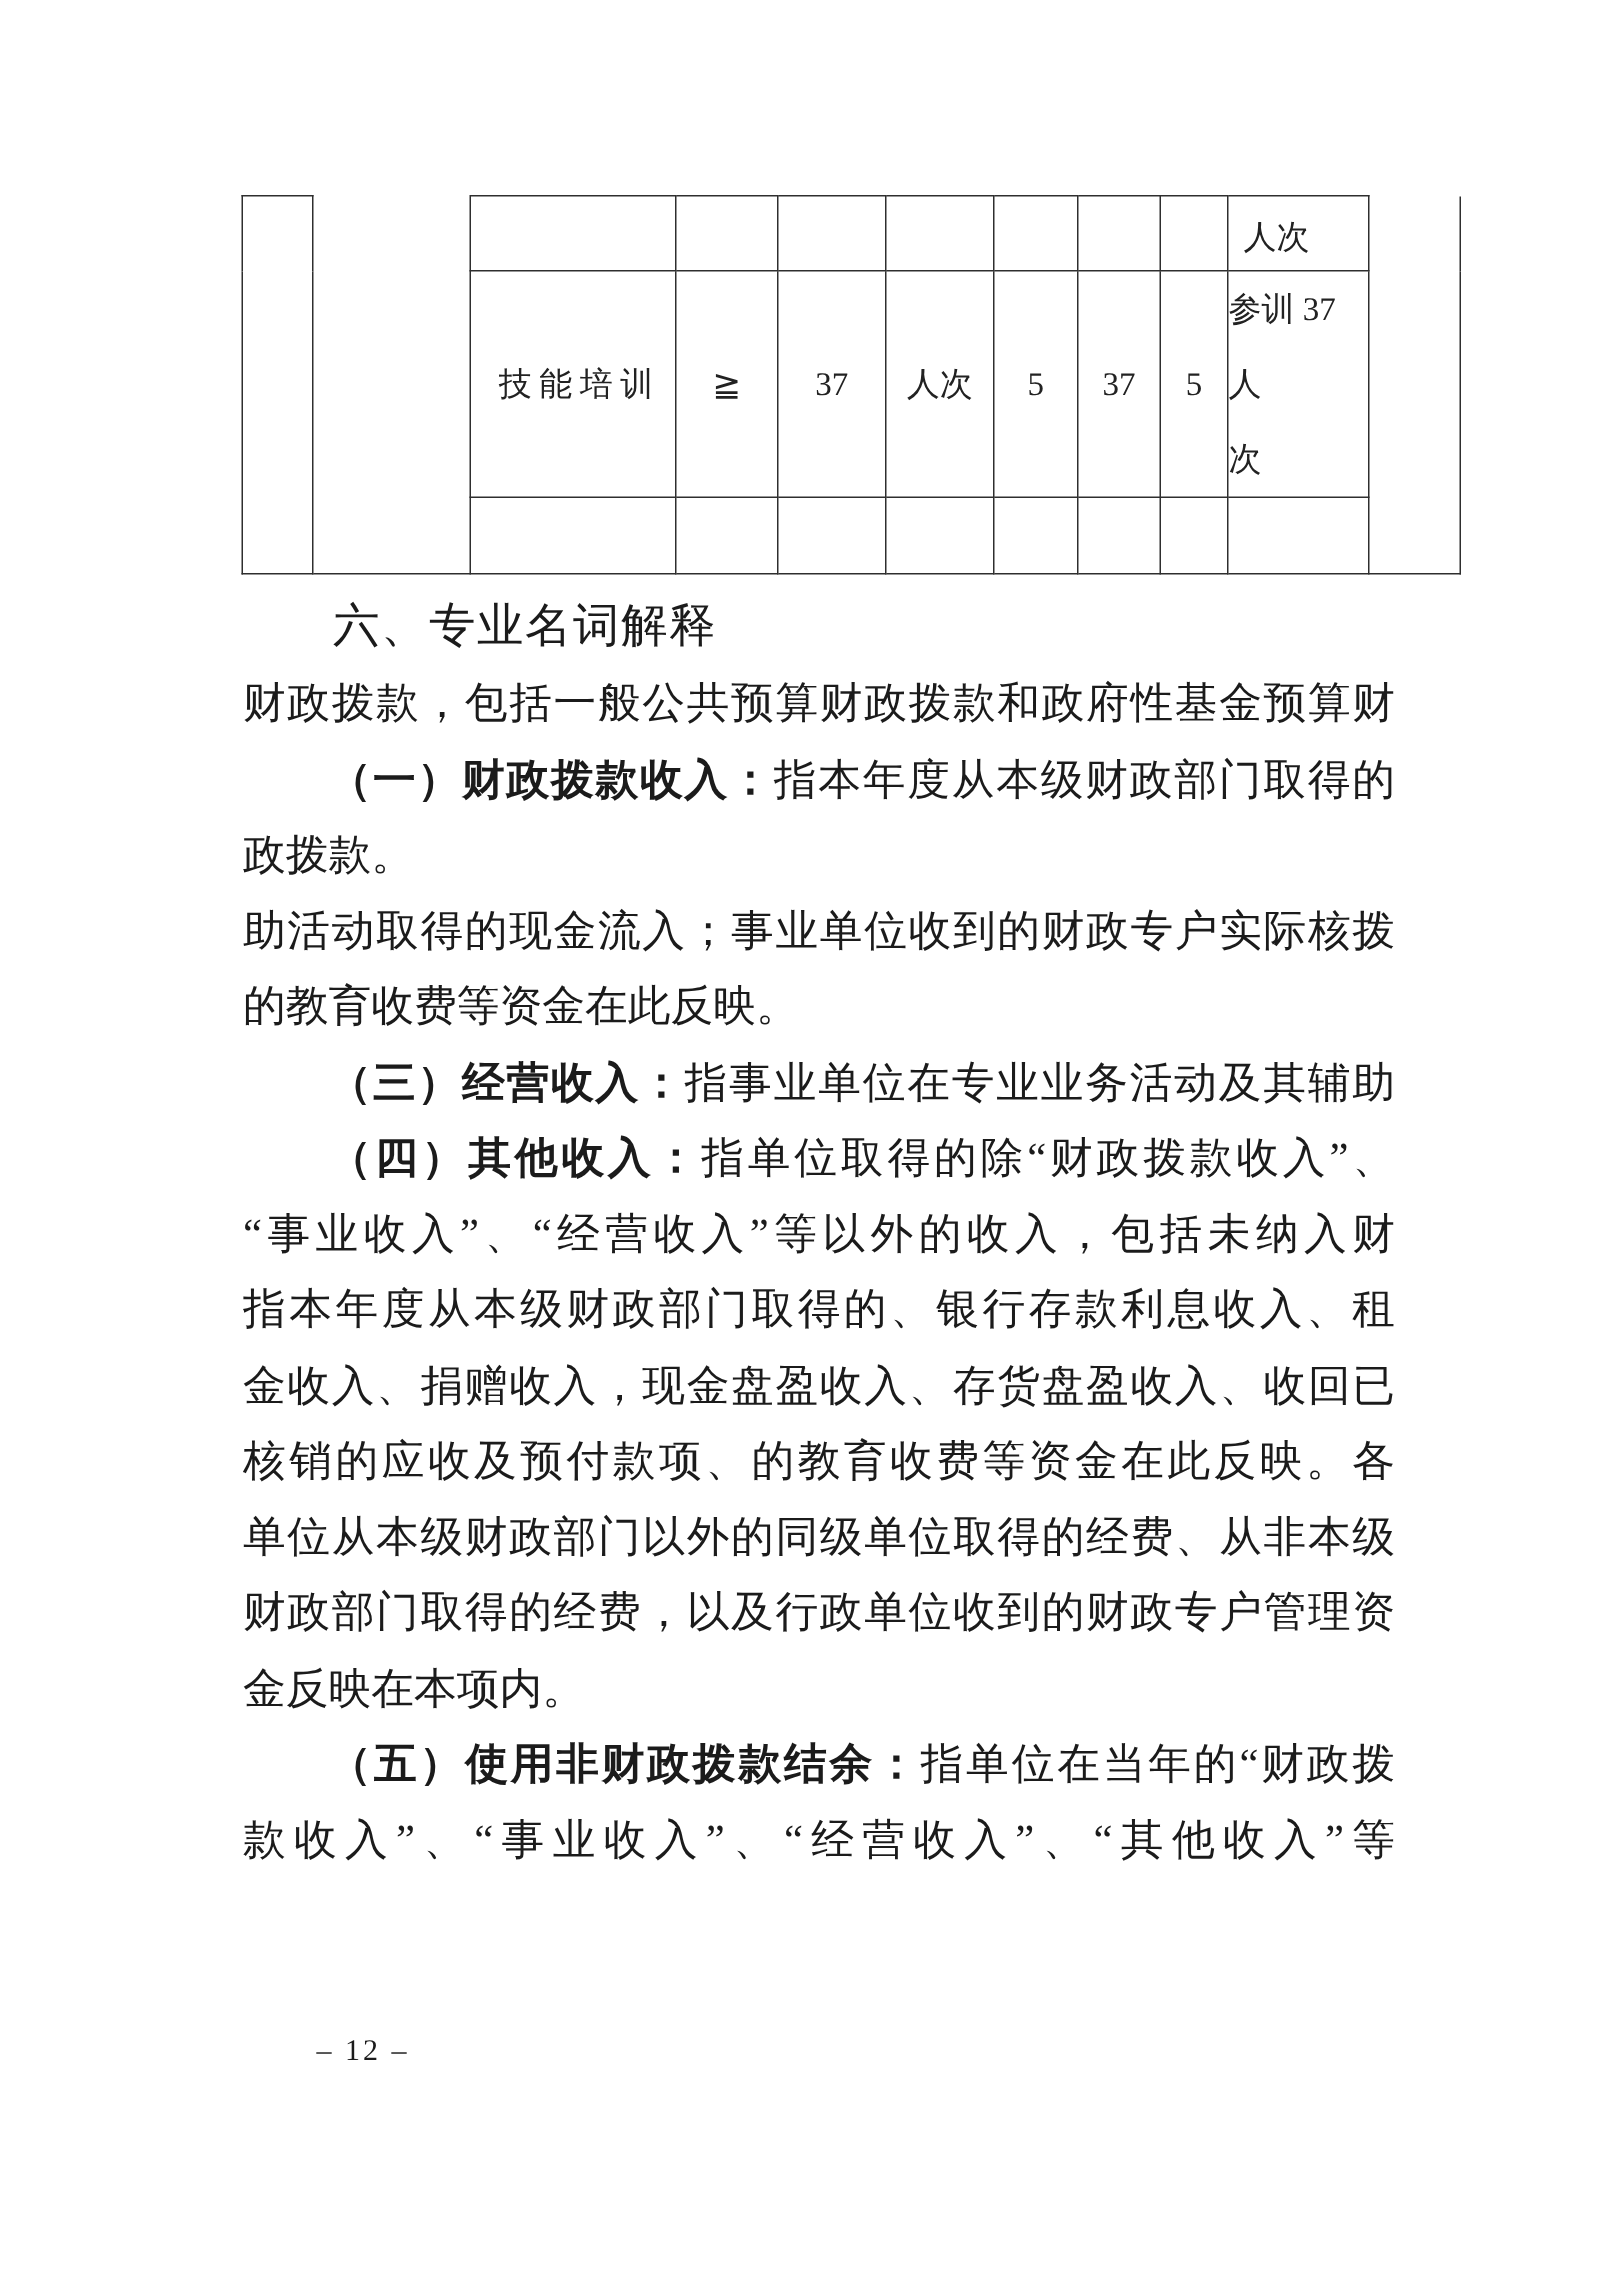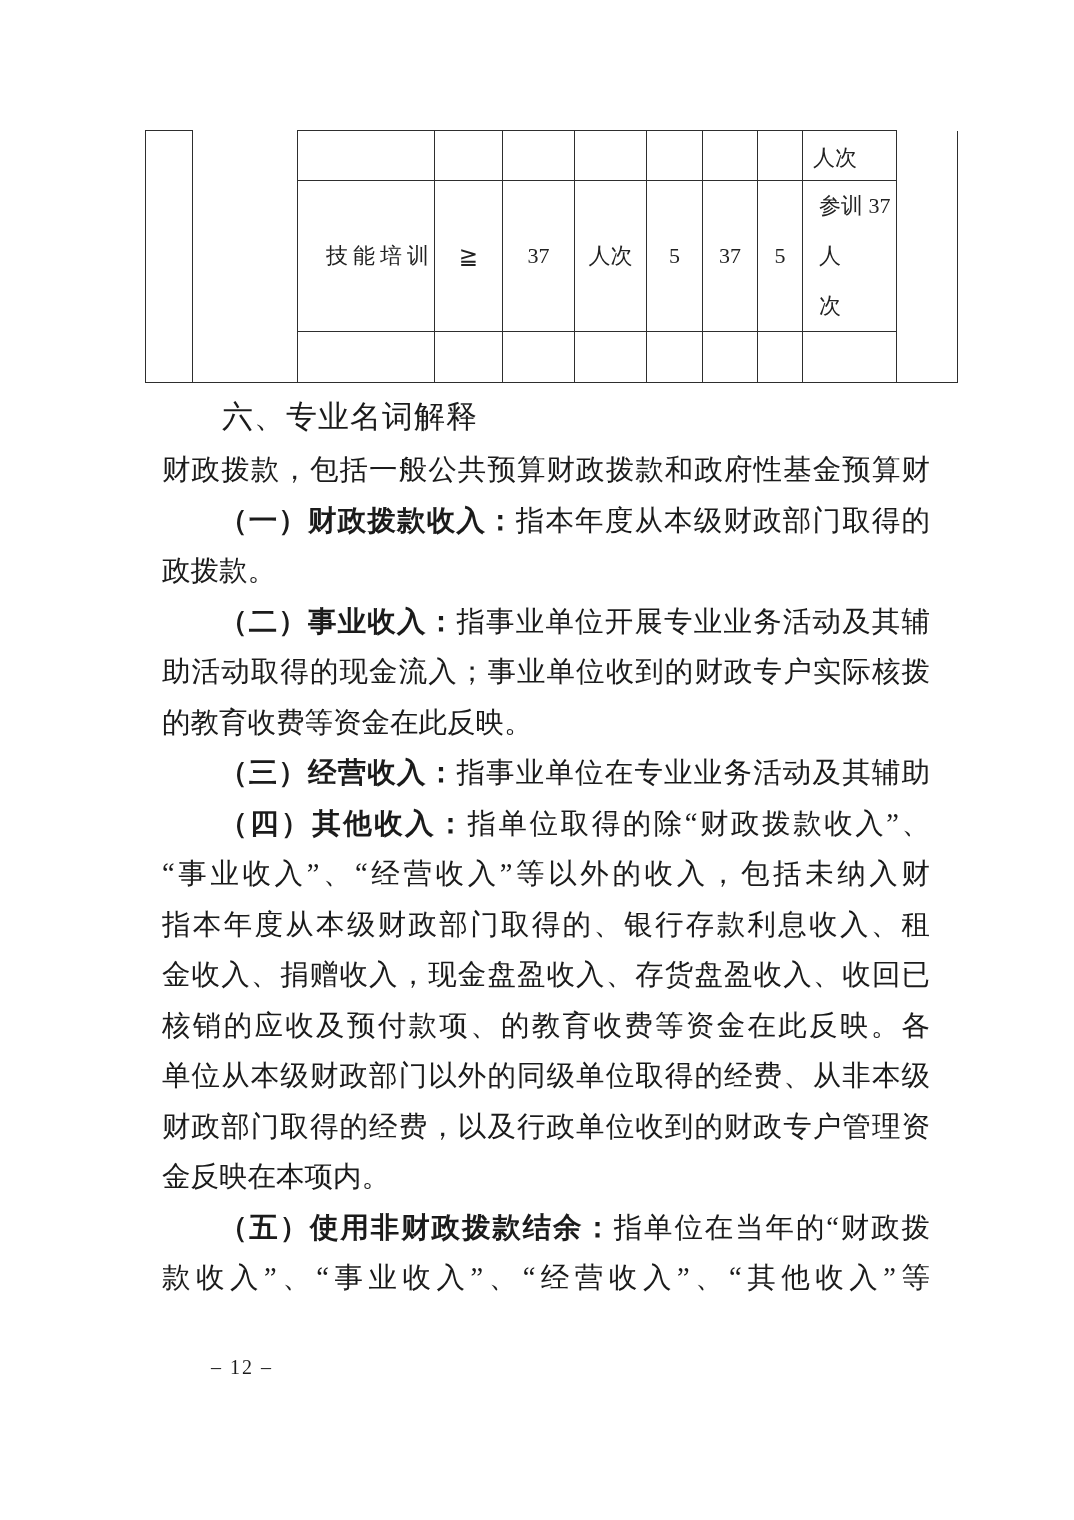--- a/index.html
+++ b/index.html
@@ -7,37 +7,37 @@
     width: 1074px; height: 1520px;
     background: #ffffff;
     font-family: "Liberation Serif", "DejaVu Serif", serif;
     color: #1b1b1b;
     position: relative;
     overflow: hidden;
   }
 
   
   table.grid {
-    position: absolute; left: 145px; top: 130px;
+    position: absolute; left: 161px; top: 130px;
     border-collapse: collapse; table-layout: fixed;
     font-size: 22px; color: #222222;
   }
   .grid td {
     border: 1px solid #2e2e2e;
     padding: 0; text-align: center; vertical-align: middle;
     overflow: hidden;
   }
   .grid td.no-top { border-top: none; }
   .grid tr.r1 { height: 50px; }
   .grid tr.r2 { height: 103px; }
   .grid tr.r3 { height: 51px; }
   .grid td.tail  { text-align: left; vertical-align: bottom; padding: 0 0 7px 10px; }
-  .grid td.name  { text-align: right; padding-left: 9px; letter-spacing: 5px; }
+  .grid td.name  { text-align: center; padding-left: 9px; letter-spacing: 5px; }
   .grid td.comp  { font-size: 23px; }
-  .grid td.result { text-align: left; padding-left: 16px; line-height: 50px; }
+  .grid td.result { text-align: left; padding-left: 0; line-height: 50px; }
 
   
   .heading {
     position: absolute; left: 222px; top: 396px;
     font-size: 31px; font-weight: 400; letter-spacing: 1px;
     white-space: nowrap;
   }
   .bodytext {
     position: absolute; left: 162px; top: 445px; width: 768px;
     font-size: 28.5px;
@@ -121,21 +121,20 @@
 
   <div class="bodytext">
 
     <div class="para">
       <div class="line"><span>财政拨款，包括一般公共预算财政拨款和政府性基金预算财</span></div>
       <div class="line first"><b>（一）财政拨款收入：</b><span>指本年度从本级财政部门取得的</span></div>
       <div class="line end"><span>政拨款。</span></div>
     </div>
 
     <div class="para">
-      <div class="line first"><b>（二）事业收入：</b><span>指事业单位开展专业业务活动及其辅</span></div>
       <div class="line"><span>助活动取得的现金流入；事业单位收到的财政专户实际核拨</span></div>
       <div class="line end"><span>的教育收费等资金在此反映。</span></div>
     </div>
 
     <div class="para">
       <div class="line first"><b>（三）经营收入：</b><span>指事业单位在专业业务活动及其辅助</span></div>
     </div>
 
     <div class="para">
       <div class="line first"><b>（四）其他收入：</b><span>指单位取得的除“财政拨款收入”、</span></div>

